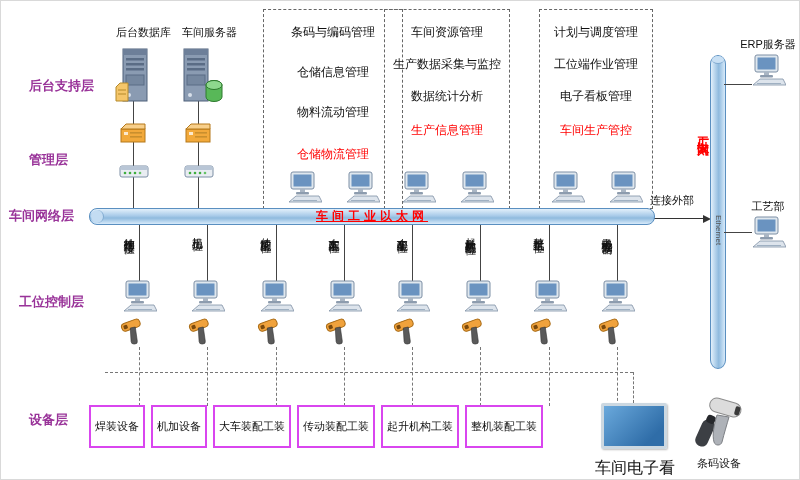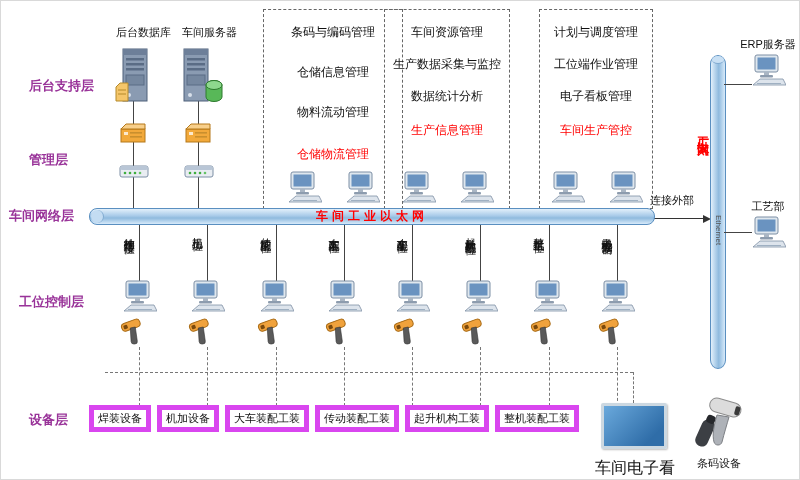--- a/index.html
+++ b/index.html
@@ -38,21 +38,21 @@
   .module .pcs { margin-top:auto; display:flex; gap:22px; padding-bottom:1px; }
   .module .pcs span { line-height:0; }
 
   
   .bus { position:absolute; left:88px; top:207px; width:566px; height:17px;
          border:1px solid #5a8fc0; border-radius:8px;
          background:linear-gradient(180deg,#e2f0fb 0%,#a9cbe9 45%,#8fbade 60%,#d7eafa 100%);
          display:flex; align-items:center; justify-content:center; z-index:3; }
   .bus::before { content:""; position:absolute; left:1px; top:1px; width:12px; height:13px;
                  border-radius:50%; background:#c3dcf2; border-right:1px solid #7fa9d0; }
-  .bus-label { color:var(--c-red,#f00); font-weight:bold; font-size:12px; letter-spacing:4px; }
+  .bus-label { color:var(--c-red,#f00); font-weight:bold; font-size:12px; letter-spacing:4px;text-decoration:underline; }
 
   
   .ext-label { position:absolute; left:649px; top:192px; font-size:11px; white-space:nowrap; }
   .ext-arrow { position:absolute; left:652px; top:217px; width:50px; border-top:1px solid #333; }
   .ext-arrow::after { content:""; position:absolute; right:-8px; top:-4.5px;
                       border-left:8px solid #333; border-top:4px solid transparent; border-bottom:4px solid transparent; }
   .vbus { position:absolute; left:709px; top:54px; width:16px; height:314px;
           border:1px solid #5a8fc0; border-radius:8px/9px;
           background:linear-gradient(90deg,#e2f0fb,#8fbade 55%,#d7eafa); }
   .vbus::before { content:""; position:absolute; top:0; left:1px; width:12px; height:7px;
@@ -80,21 +80,21 @@
                      writing-mode:vertical-rl; text-orientation:upright; letter-spacing:1px; white-space:nowrap; }
   .station .pc { position:absolute; top:55px; left:50%; transform:translateX(-50%); }
   .station .scan { position:absolute; top:93px; left:50%; transform:translateX(-78%); }
   .station .dline { position:absolute; left:50%; top:122px; height:59px; width:0; border-left:1px dashed #777; }
 
   .hdash { position:absolute; left:104px; top:371px; width:528px; border-top:1px dashed #777; }
   .vdash-kanban { position:absolute; left:632px; top:371px; height:31px; width:0; border-left:1px dashed #777; }
 
   
   .equipment { position:absolute; left:88px; top:404px; width:520px; display:flex; gap:6px; }
-  .eq { border:5px solid #d946ef; background:#fff; font-size:11px; padding:1px 4px; white-space:nowrap; }
+  .eq { border:2px solid #d946ef; background:#fff; font-size:11px; padding:12px 4px; white-space:nowrap; }
 
   
   .kanban { position:absolute; left:600px; top:402px; width:66px; height:46px;
             background:linear-gradient(135deg,#6aa9dc 0%,#2f6da8 80%);
             border:3px solid #ccd8e1; border-radius:2px; box-shadow:1px 1px 2px rgba(0,0,0,.25); }
   .kanban-label { position:absolute; left:592px; top:457px; width:84px; text-align:center; font-size:16px; }
   .bigscan { left:682px; top:392px; }
   .bigscan-label { position:absolute; left:696px; top:455px; font-size:11px; white-space:nowrap; }
 </style>
 </head>

